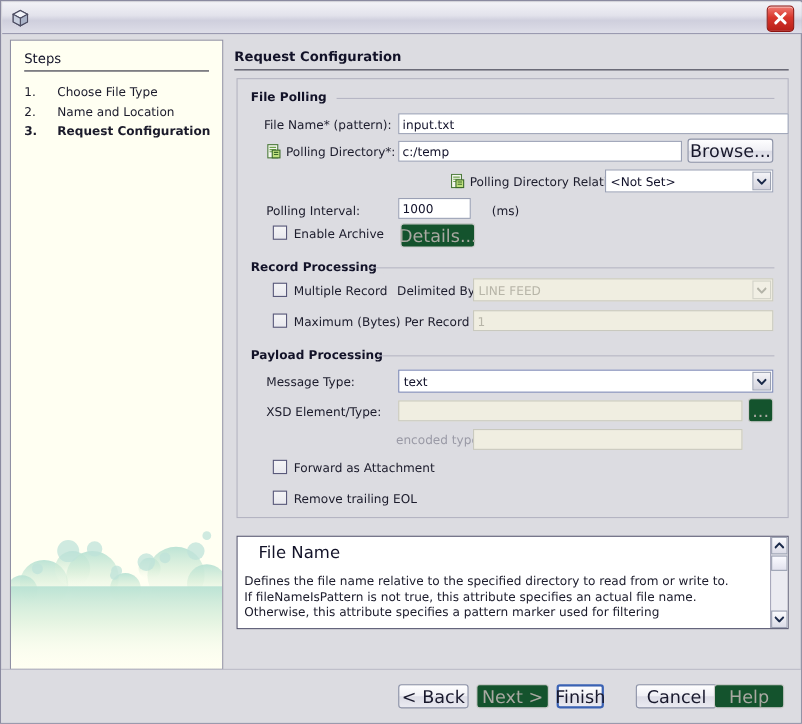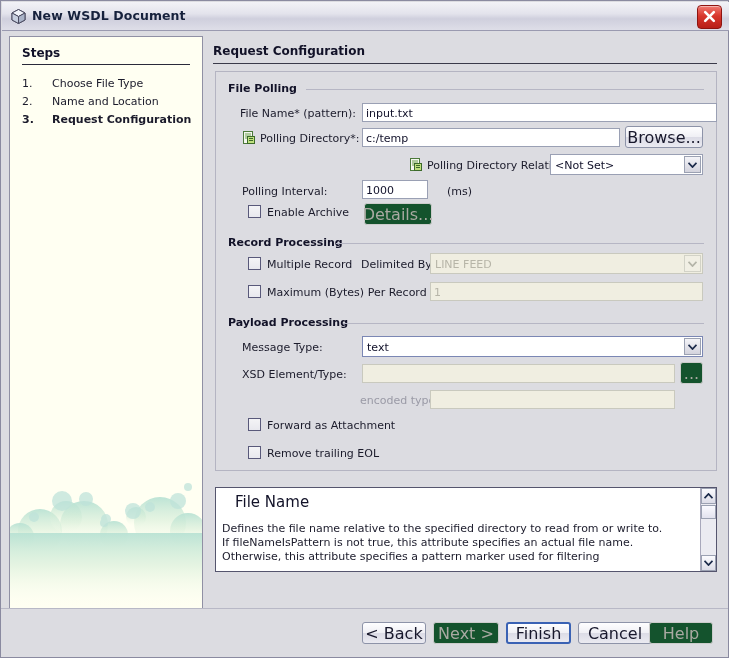--- a/index.html
+++ b/index.html
@@ -40,21 +40,21 @@
   
   .steps-pane{
     position:absolute;left:8px;top:35px;width:194px;height:573px;
     background:#fffff2;
     border:1px solid #9090a4;
     box-sizing:border-box;
     overflow:hidden;
   }
   .steps-title{
     position:absolute;left:12px;top:9px;
-    font-size:12px;font-weight:bold;color:#121228;
+    font-size:12px;font-weight:normal;color:#121228;
   }
   .steps-underline{
     position:absolute;left:12px;top:27px;width:168px;height:0;
     border-bottom:1px solid #2a2a3a;
   }
   .step-row{position:absolute;left:12px;font-size:11px;color:#1b1b2b;white-space:nowrap;}
   .step-num{position:absolute;left:0;top:0;width:22px;}
   .step-lbl{position:absolute;left:30px;top:0;}
   .step-row.active .step-num,.step-row.active .step-lbl{font-weight:bold;}
   .bubbles{position:absolute;left:0;bottom:0;width:192px;height:135px;}
@@ -163,21 +163,20 @@
 
   <div class="titlebar">
     <span class="title-icon">
       <svg width="17" height="17" viewBox="0 0 17 17">
         <polygon points="8.5,1.5 15,5 15,12 8.5,15.5 2,12 2,5" fill="#d9dde8" stroke="#4a4a60" stroke-width="1"></polygon>
         <polygon points="8.5,1.5 15,5 8.5,8.5 2,5" fill="#f2f4fa" stroke="#4a4a60" stroke-width="1"></polygon>
         <polygon points="8.5,8.5 15,5 15,12 8.5,15.5" fill="#aab3c8" stroke="#4a4a60" stroke-width="1"></polygon>
         <polygon points="8.5,8.5 2,5 2,12 8.5,15.5" fill="#c8cfdf" stroke="#4a4a60" stroke-width="1"></polygon>
       </svg>
     </span>
-    <div class="title-text">New WSDL Document</div>
     <div class="close-btn">
       <svg width="15" height="15" viewBox="0 0 15 15">
         <path d="M3.2 3.2 L11.8 11.8 M11.8 3.2 L3.2 11.8" stroke="#ffffff" stroke-width="2.6" stroke-linecap="round"></path>
       </svg>
     </div>
   </div>
 
   <div class="steps-pane">
     <div class="steps-title">Steps</div>
     <div class="steps-underline"></div>
@@ -341,18 +340,18 @@
             <path d="M0.5 0.8 L4.5 5 L8.5 0.8" fill="none" stroke="#1b2a4a" stroke-width="1.8"></path>
           </svg>
       </div>
     </div>
   </div>
 
   <div class="footer-rule"></div>
   <div class="footer">
     <div class="btn" style="left:361px;top:13px;width:64px;">&lt; Back</div>
     <div class="btn disabled" style="left:432px;top:13px;width:66px;">Next &gt;</div>
-    <div class="btn focus" style="left:505px;top:13px;width:65px;">Finish</div>
+    <div class="btn focus" style="left:505px;top:13px;width:43px;">Finish</div>
     <div class="btn" style="left:577px;top:13px;width:74px;">Cancel</div>
     <div class="btn disabled" style="left:648px;top:13px;width:64px;">Help</div>
   </div>
 
 </div>
 
 </body></html>

